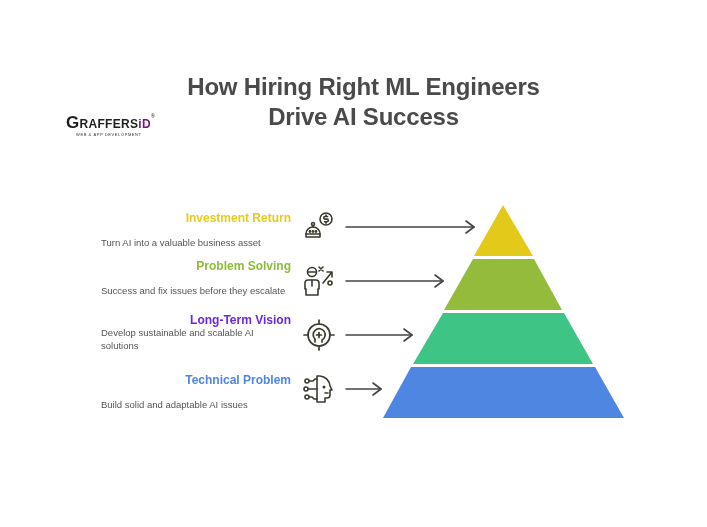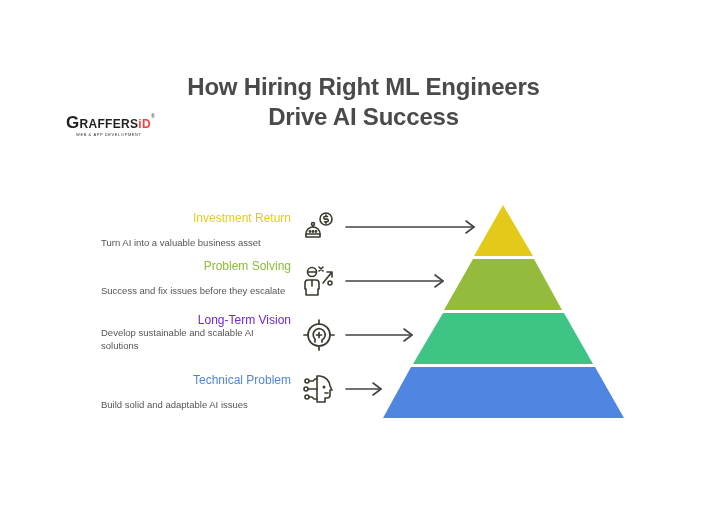--- a/index.html
+++ b/index.html
@@ -9,27 +9,27 @@
   .title {
     position: absolute; left: 0; width: 727px; top: 72px;
     text-align: center; font-weight: bold; font-size: 24px; line-height: 30px;
     color: #4a4a4a; letter-spacing: -0.2px;
   }
   .title span { display: block; }
 
   .logo { position: absolute; left: 66px; top: 113px; width: 100px; height: 26px; }
   .logo-main { font-family: "Liberation Sans", sans-serif; font-weight: bold; color: #1f1f1f; font-size: 12px; letter-spacing: 0.3px; white-space: nowrap; }
   .logo-main .big { font-size: 17px; }
-  .logo-main .accent { color: #ef4444; }
+  .logo-main .accent { color: #701a75; }
   .logo-main .reg { font-size: 5px; vertical-align: top; color: #555; }
   .logo-sub { font-size: 4px; color: #333; letter-spacing: 0.6px; margin-top: -1px; padding-left: 10px; white-space: nowrap; }
 
   .label {
     position: absolute; right: 416px; text-align: right;
-    font-weight: normal; font-size: 12px; line-height: 14px; white-space: nowrap; padding-left: 20px;
+    font-weight: bold; font-size: 12px; line-height: 14px; white-space: nowrap; padding-left: 20px;
   }
   .desc {
     position: absolute; right: 416px; text-align: left;
     font-size: 9.5px; line-height: 13px; color: #555555; width: 190px;
   }
 
   .icon { position: absolute; width: 34px; height: 34px; }
 
   svg.diagram { position: absolute; left: 0; top: 0; }
 </style>

